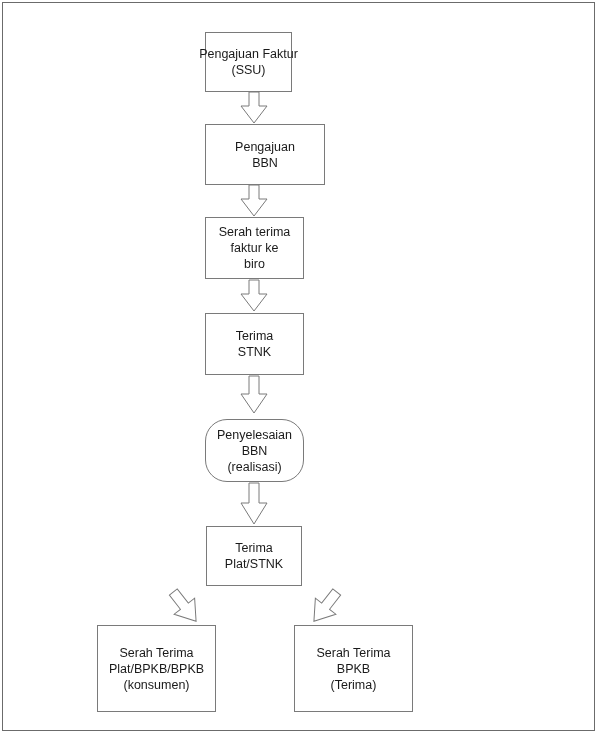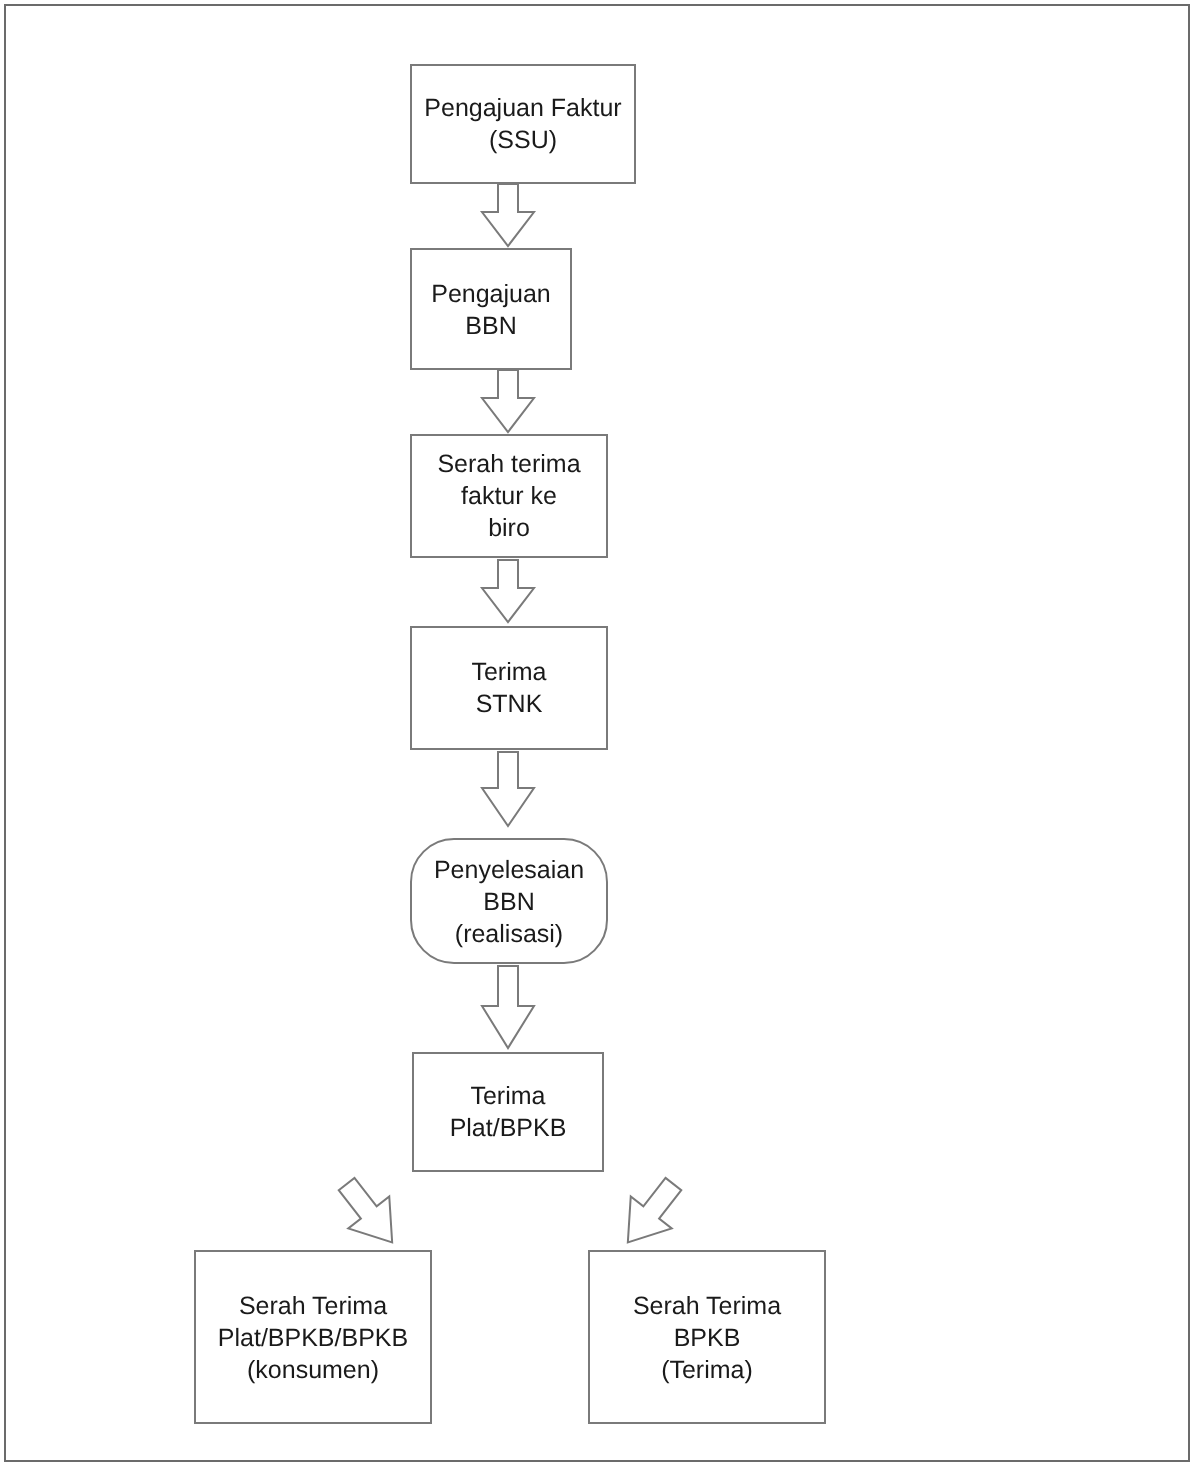--- a/index.html
+++ b/index.html
@@ -55,34 +55,34 @@
     stroke-width: 1;
     stroke-linejoin: miter;
   }
 </style>
 </head>
 <body>
 
 <div id="canvas">
   <div id="page-border"></div>
 
-  <div class="node" style="left:205px; top:32px; width:113px; height:60px;align-items:center;">
+  <div class="node" style="left:205px; top:32px; width:87px; height:60px;align-items:center;">
     <div>
       <span class="label">Pengajuan Faktur</span>
       <span class="label">(SSU)</span>
     </div>
   </div>
 
   <div class="arrow" style="left:240px; top:92px; width:28px; height:32px;">
     <svg width="28" height="32" viewBox="0 0 28 32">
       <polygon points="9,0 19,0 19,14 27,14 14,31 1,14 9,14"></polygon>
     </svg>
   </div>
 
-  <div class="node" style="left:205px; top:124px; width:81px; height:61px;">
+  <div class="node" style="left:205px; top:124px; width:120px; height:61px;">
     <div>
       <span class="label">Pengajuan</span>
       <span class="label">BBN</span>
     </div>
   </div>
 
   <div class="arrow" style="left:240px; top:185px; width:28px; height:32px;">
     <svg width="28" height="32" viewBox="0 0 28 32">
       <polygon points="9,0 19,0 19,14 27,14 14,31 1,14 9,14"></polygon>
     </svg>
@@ -125,21 +125,21 @@
 
   <div class="arrow" style="left:240px; top:483px; width:28px; height:42px;">
     <svg width="28" height="42" viewBox="0 0 28 42">
       <polygon points="9,0 19,0 19,20 27,20 14,41 1,20 9,20"></polygon>
     </svg>
   </div>
 
   <div class="node" style="left:206px; top:526px; width:96px; height:60px;">
     <div>
       <span class="label">Terima</span>
-      <span class="label">Plat/BPKB</span>
+      <span class="label">Plat/STNK</span>
     </div>
   </div>
 
   <div class="arrow" style="left:163px; top:586px; width:44px; height:42px;">
     <svg width="44" height="42" viewBox="0 0 44 42">
       <g transform="rotate(-38 22 21)">
         <polygon points="17,2 27,2 27,20 35,20 22,39 9,20 17,20"></polygon>
       </g>
     </svg>
   </div>

